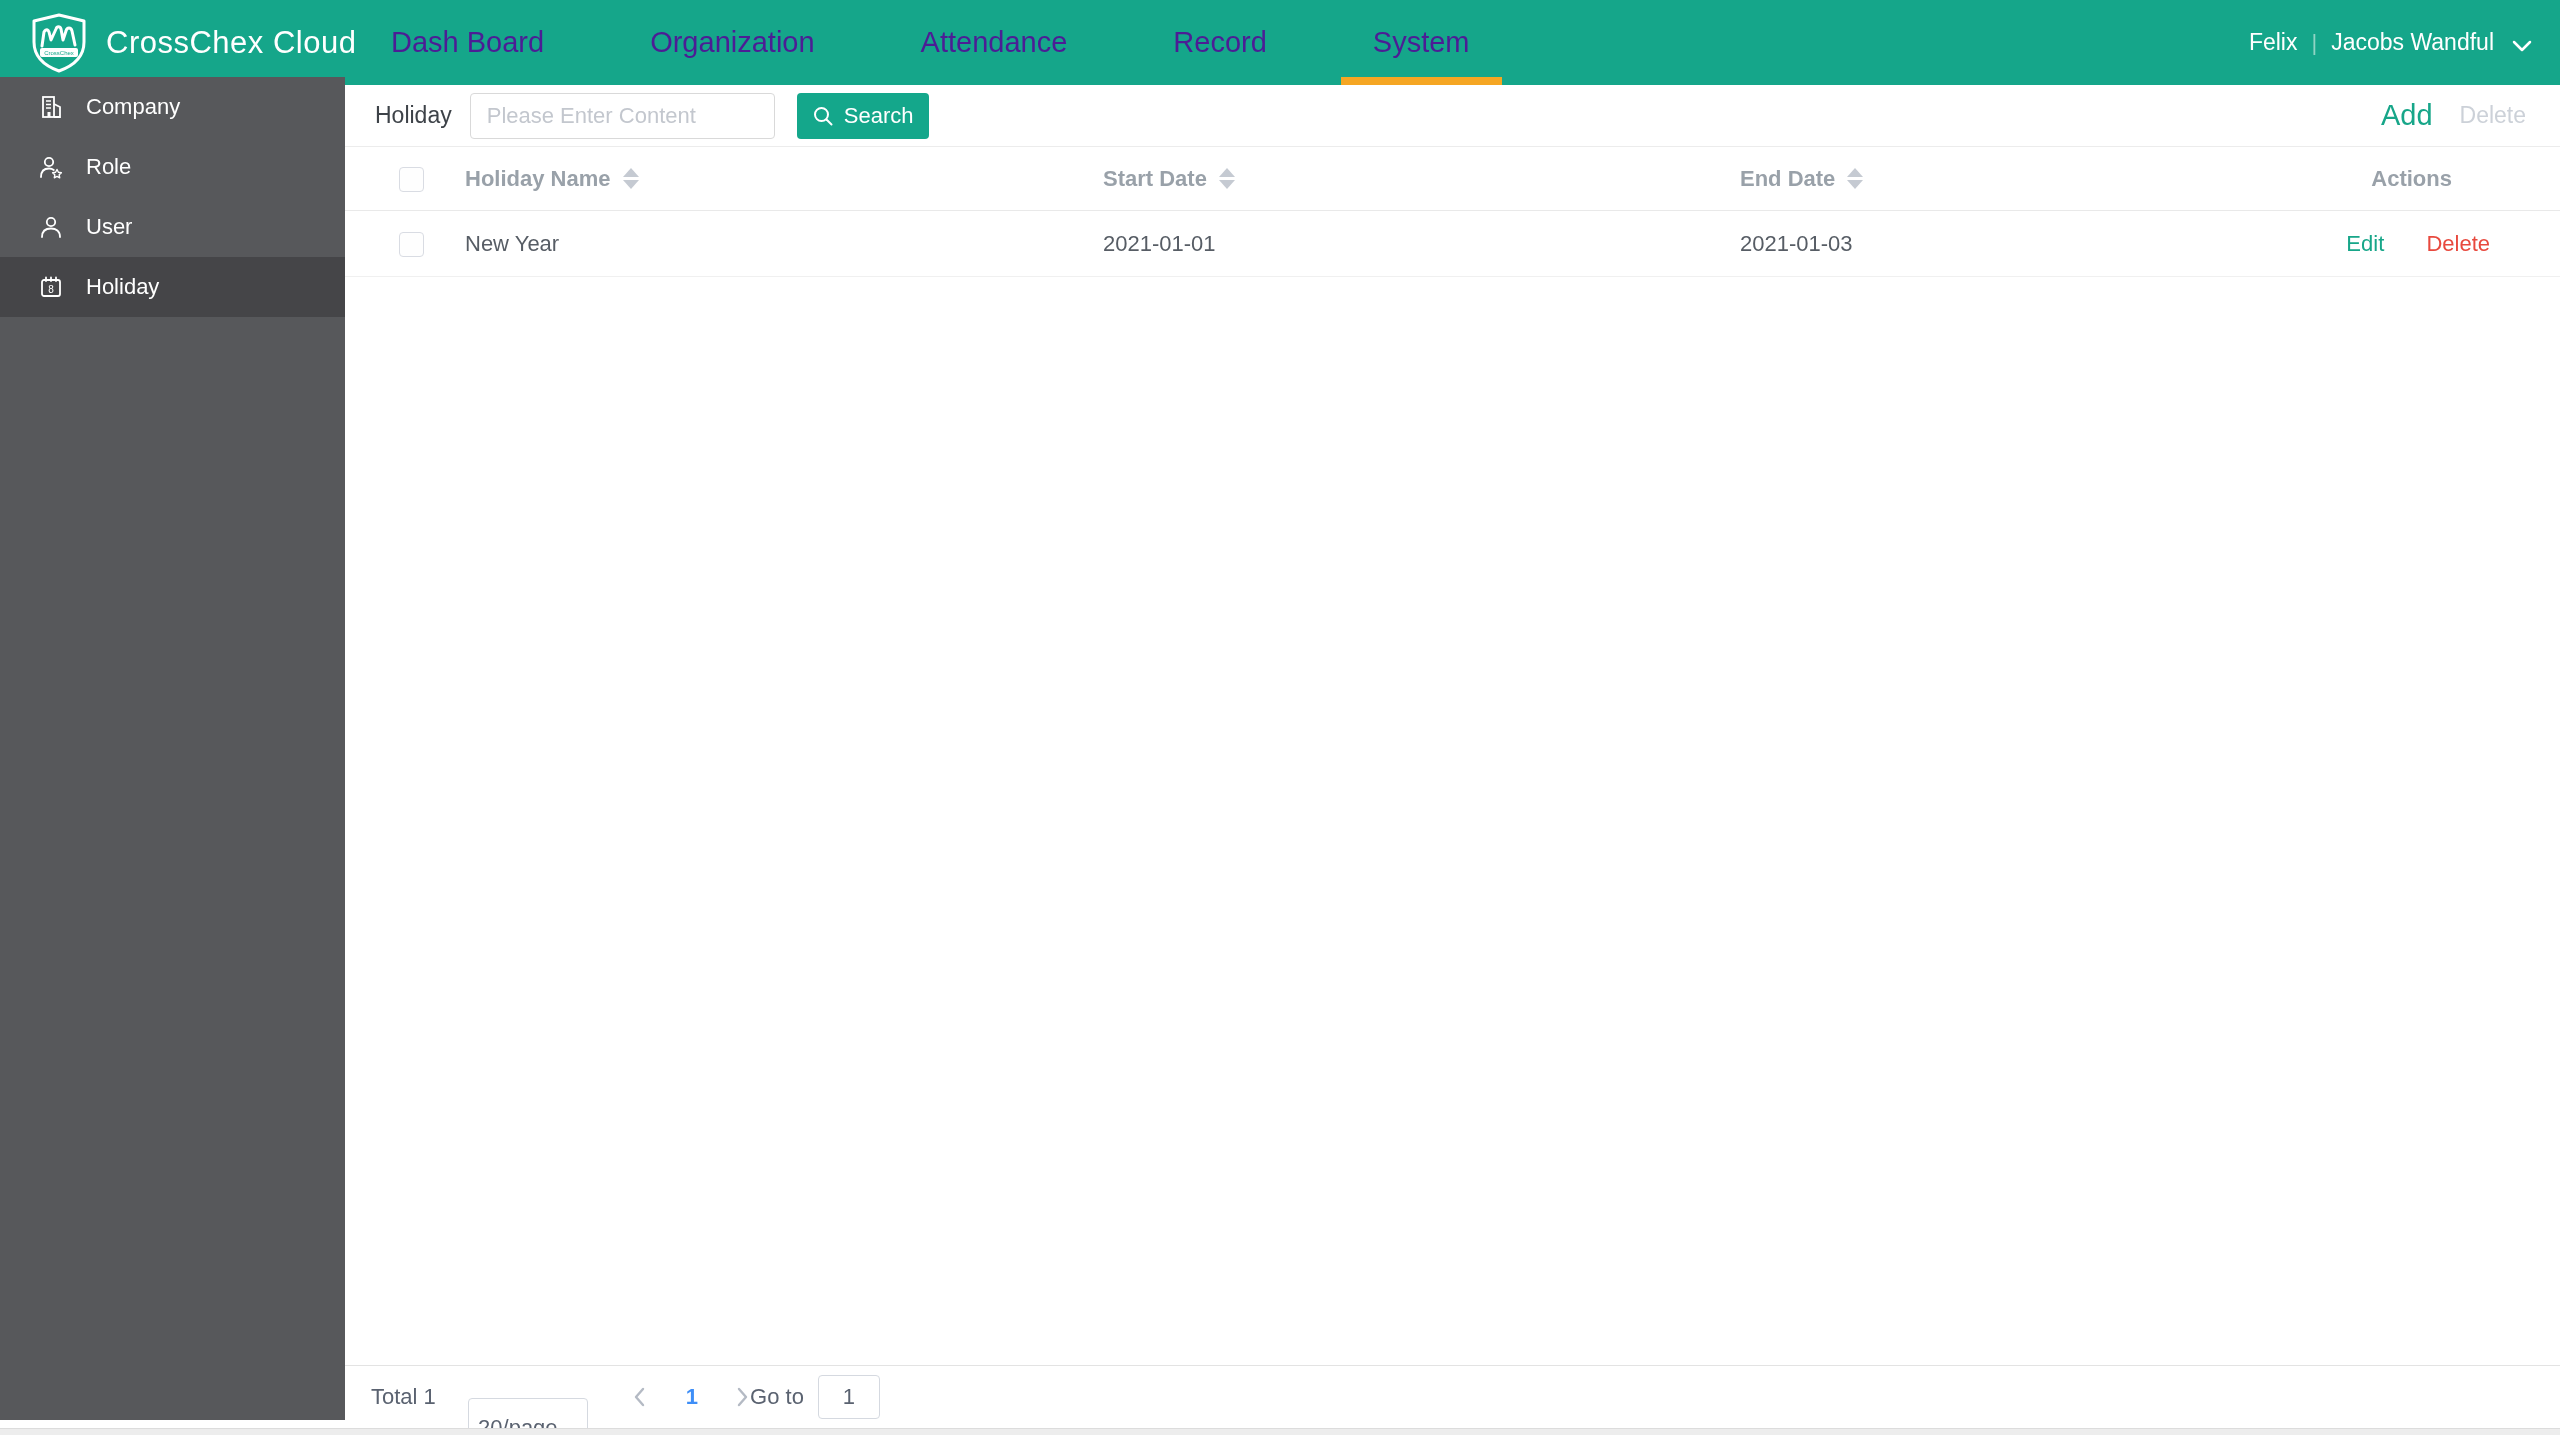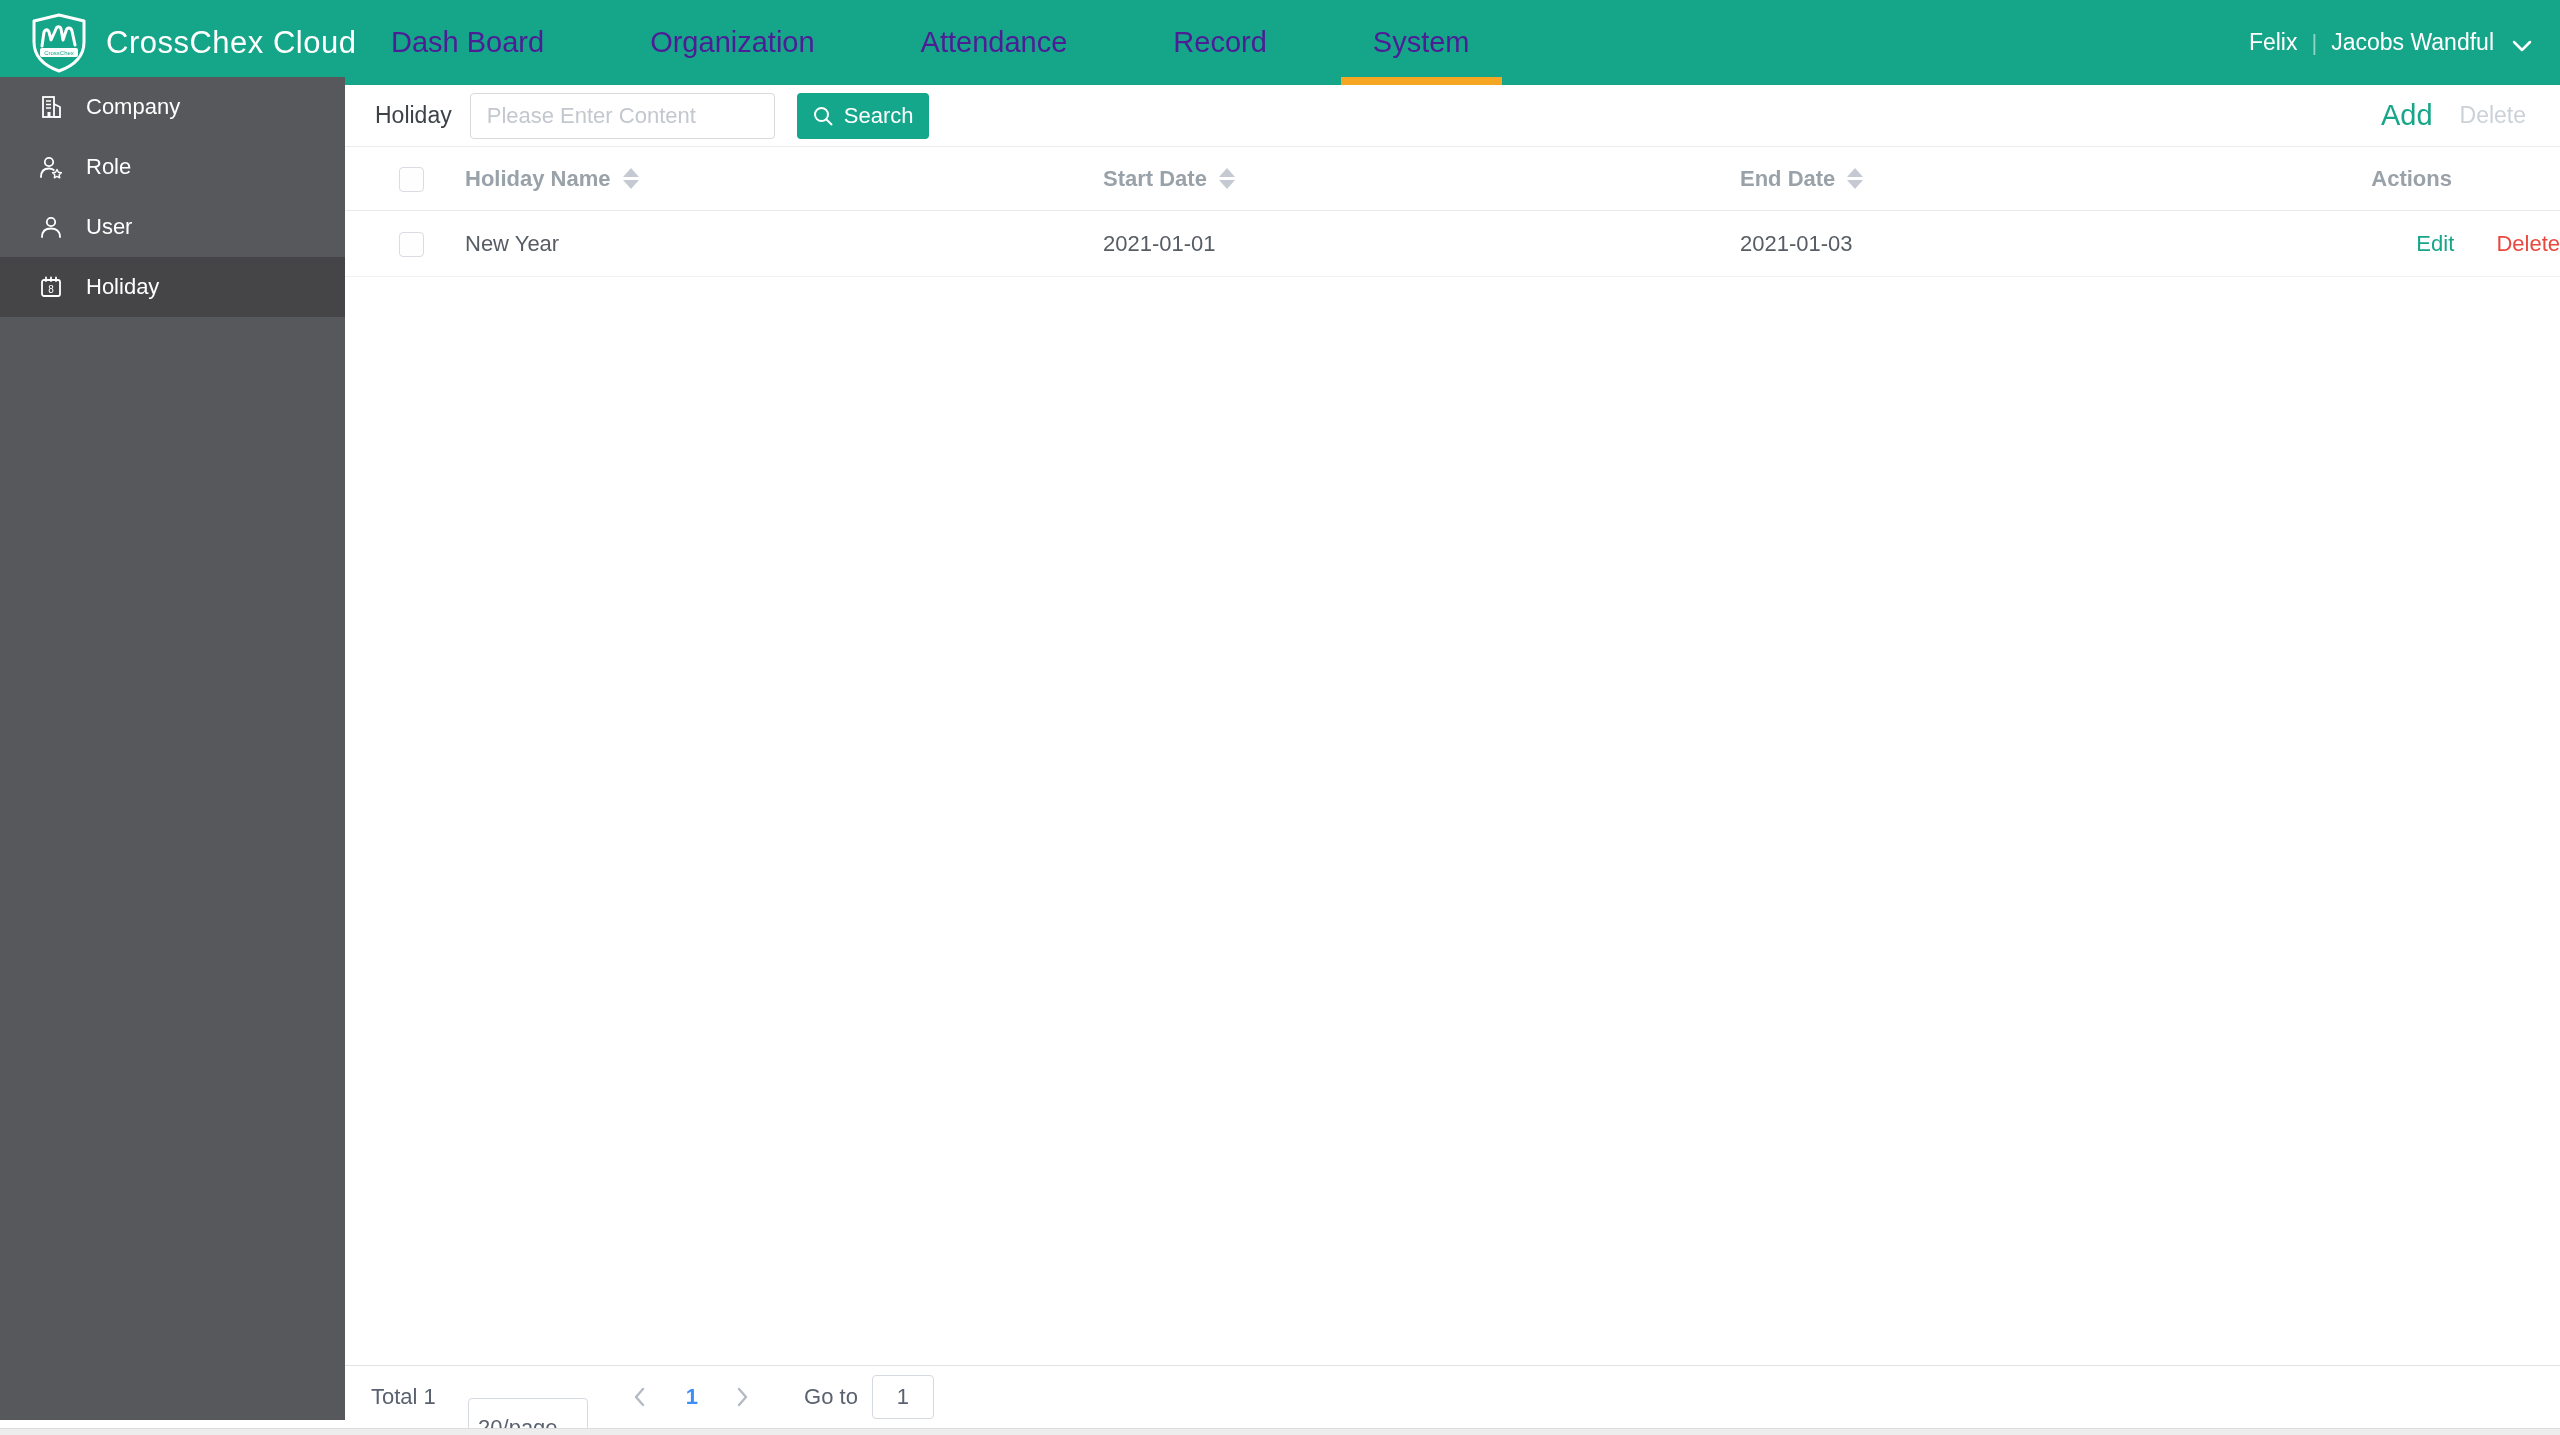--- a/index.html
+++ b/index.html
@@ -83,21 +83,21 @@
   }
   .cell-check { padding-left: 54px; }
   .checkbox {
     display: inline-block; width: 25px; height: 25px; border: 1px solid #d9dce3;
     border-radius: 4px; background: #fefefe; cursor: pointer; vertical-align: middle;
   }
   .th-inner { display: inline-flex; align-items: center; }
   .sort { display: inline-flex; flex-direction: column; gap: 3px; margin-left: 12px; }
   .sort .up { width: 0; height: 0; border-left: 8px solid transparent; border-right: 8px solid transparent; border-bottom: 9px solid #c5cad2; }
   .sort .down { width: 0; height: 0; border-left: 8px solid transparent; border-right: 8px solid transparent; border-top: 9px solid #c5cad2; }
-  .cell-actions { text-align: right; }
+  .cell-actions { text-align: right; padding-right: 70px; }
   .thead .cell-actions { padding-right: 108px; }
 
   .trow {
     height: 66px; border-bottom: 1px solid #f0f0f0; color: #575d65; font-size: 22px;
   }
   .action-link-edit { color: #17a689; cursor: pointer; margin-right: 36px; }
   .action-link-delete { color: #e8493e; cursor: pointer; }
 
   
   .pagination {
@@ -107,21 +107,21 @@
     font-size: 22px; color: #5a6270;
   }
   .page-select {
     margin-left: 32px; width: 120px; height: 44px; border: 1px solid #d5d9e0; border-radius: 4px;
     display: flex; align-items: flex-end; justify-content: center; gap: 4px; cursor: pointer;
     color: #5a6270; background: #fff; margin-top: 46px;
   }
   .page-arrow { margin-left: 44px; display: inline-flex; cursor: pointer; }
   .page-arrow.next { margin-left: 38px; }
   .page-number { margin-left: 40px; color: #3e8ef7; font-weight: bold; cursor: pointer; }
-  .goto-label { margin-left: 54px; }
+  .goto-label { }
   .goto-input {
     margin-left: 14px; width: 62px; height: 44px; border: 1px solid #d5d9e0; border-radius: 4px;
     text-align: center; font-size: 22px; color: #5a6270; outline: none;
     font-family: "Liberation Sans", sans-serif;
   }
 
   .bottom-strip {
     position: absolute; bottom: 0; left: 0; width: 2560px; height: 7px;
     background: #ededed; border-top: 1px solid #dcdcdc;
   }

